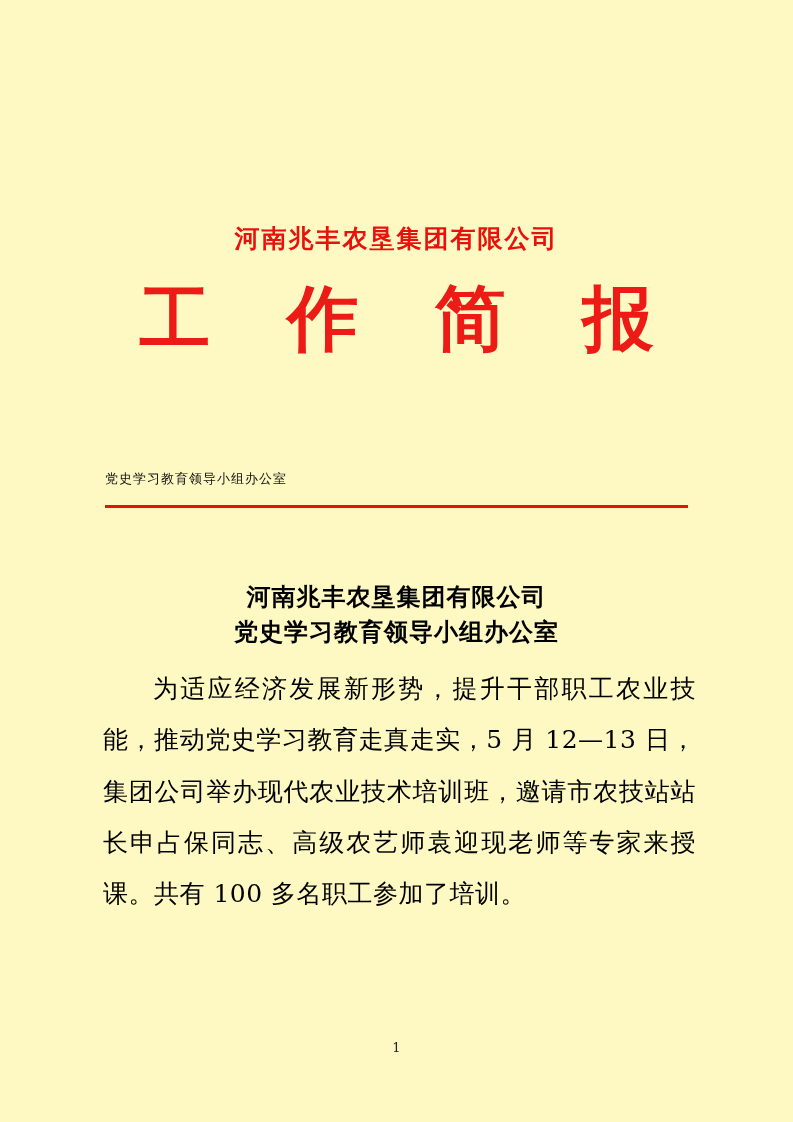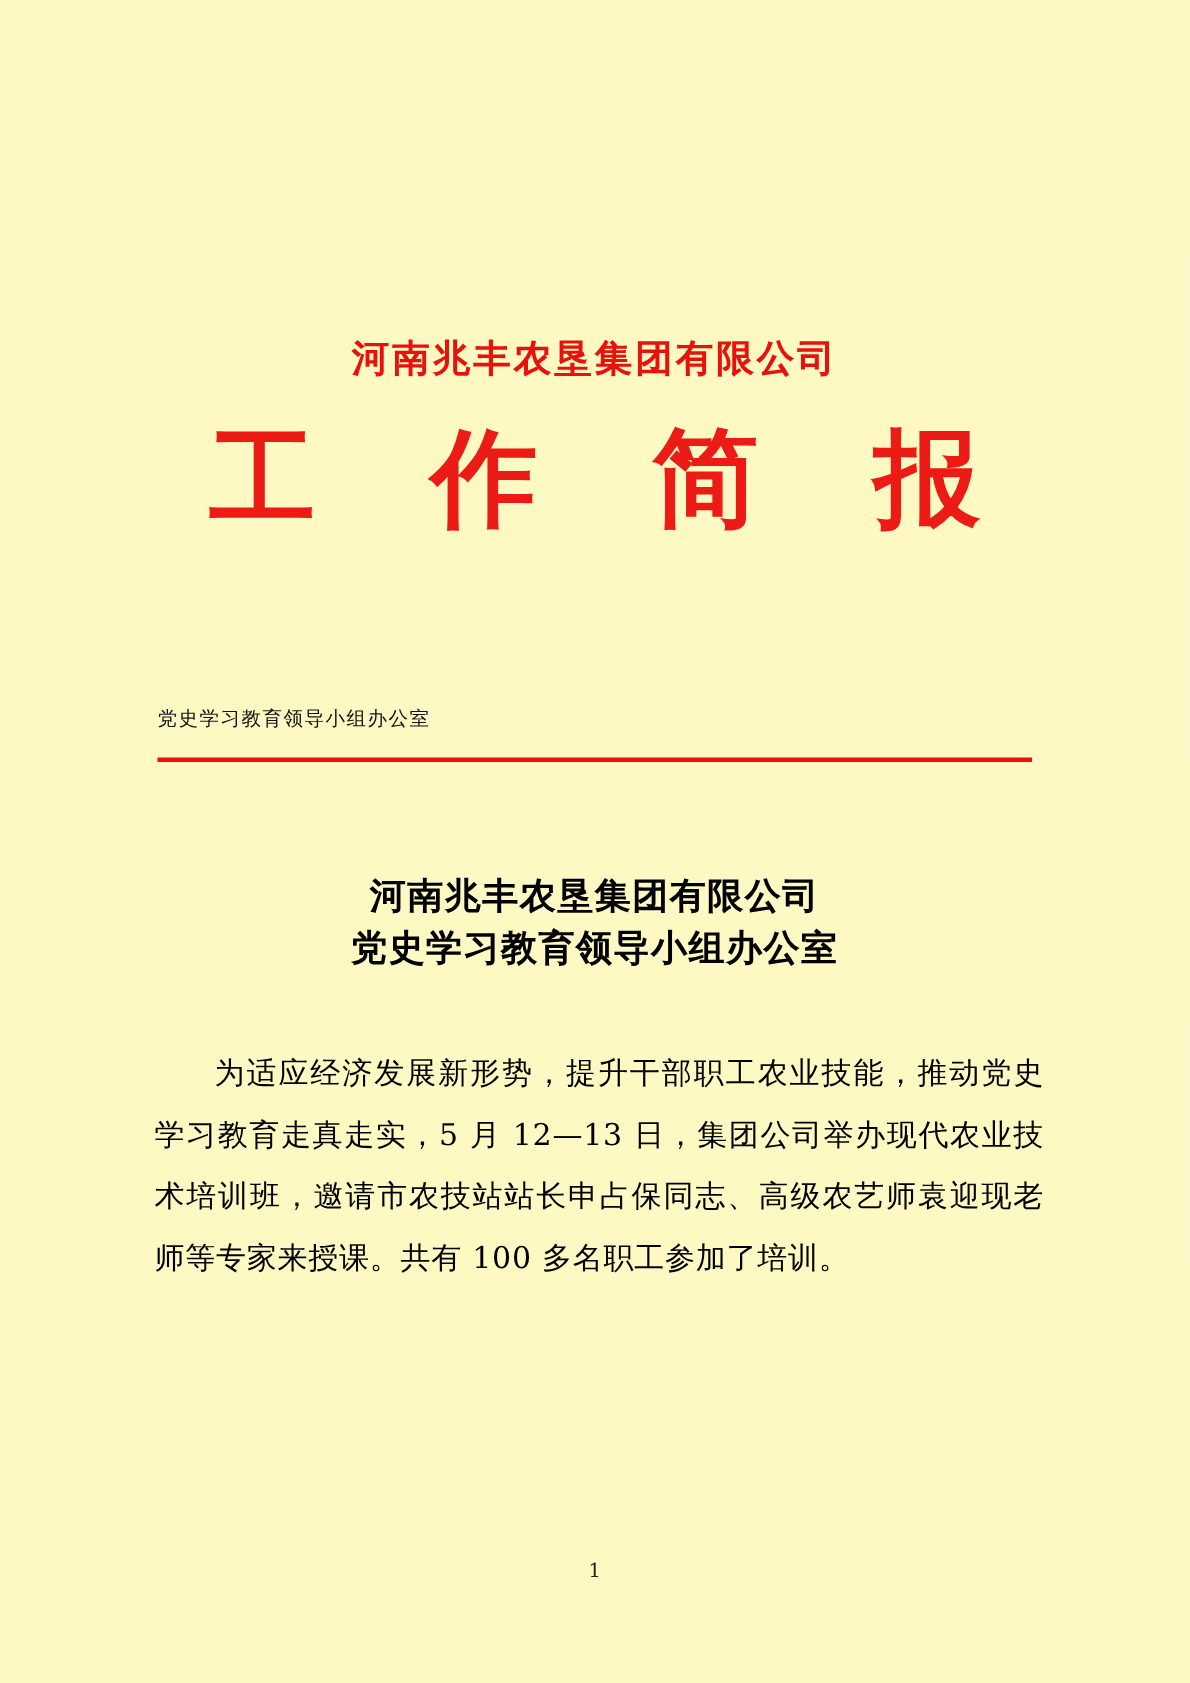--- a/index.html
+++ b/index.html
@@ -81,22 +81,22 @@
     font-size: 24px;
     line-height: 1.45;
     color: #000;
     letter-spacing: 1px;
     font-family: "DejaVu Serif", "Liberation Serif", serif;
   }
   .body-text {
     position: absolute;
     left: 103px;
     right: 97px;
-    top: 695px;
-    font-size: 20px;
+    top: 663px;
+    font-size: 25px;
     line-height: 2.05;
     color: #000;
     text-align: justify;
     text-indent: 2em;
     letter-spacing: 0.5px;
     font-family: "DejaVu Serif", "Liberation Serif", serif;
   }
   .page-number {
     position: absolute;
     left: 0;

